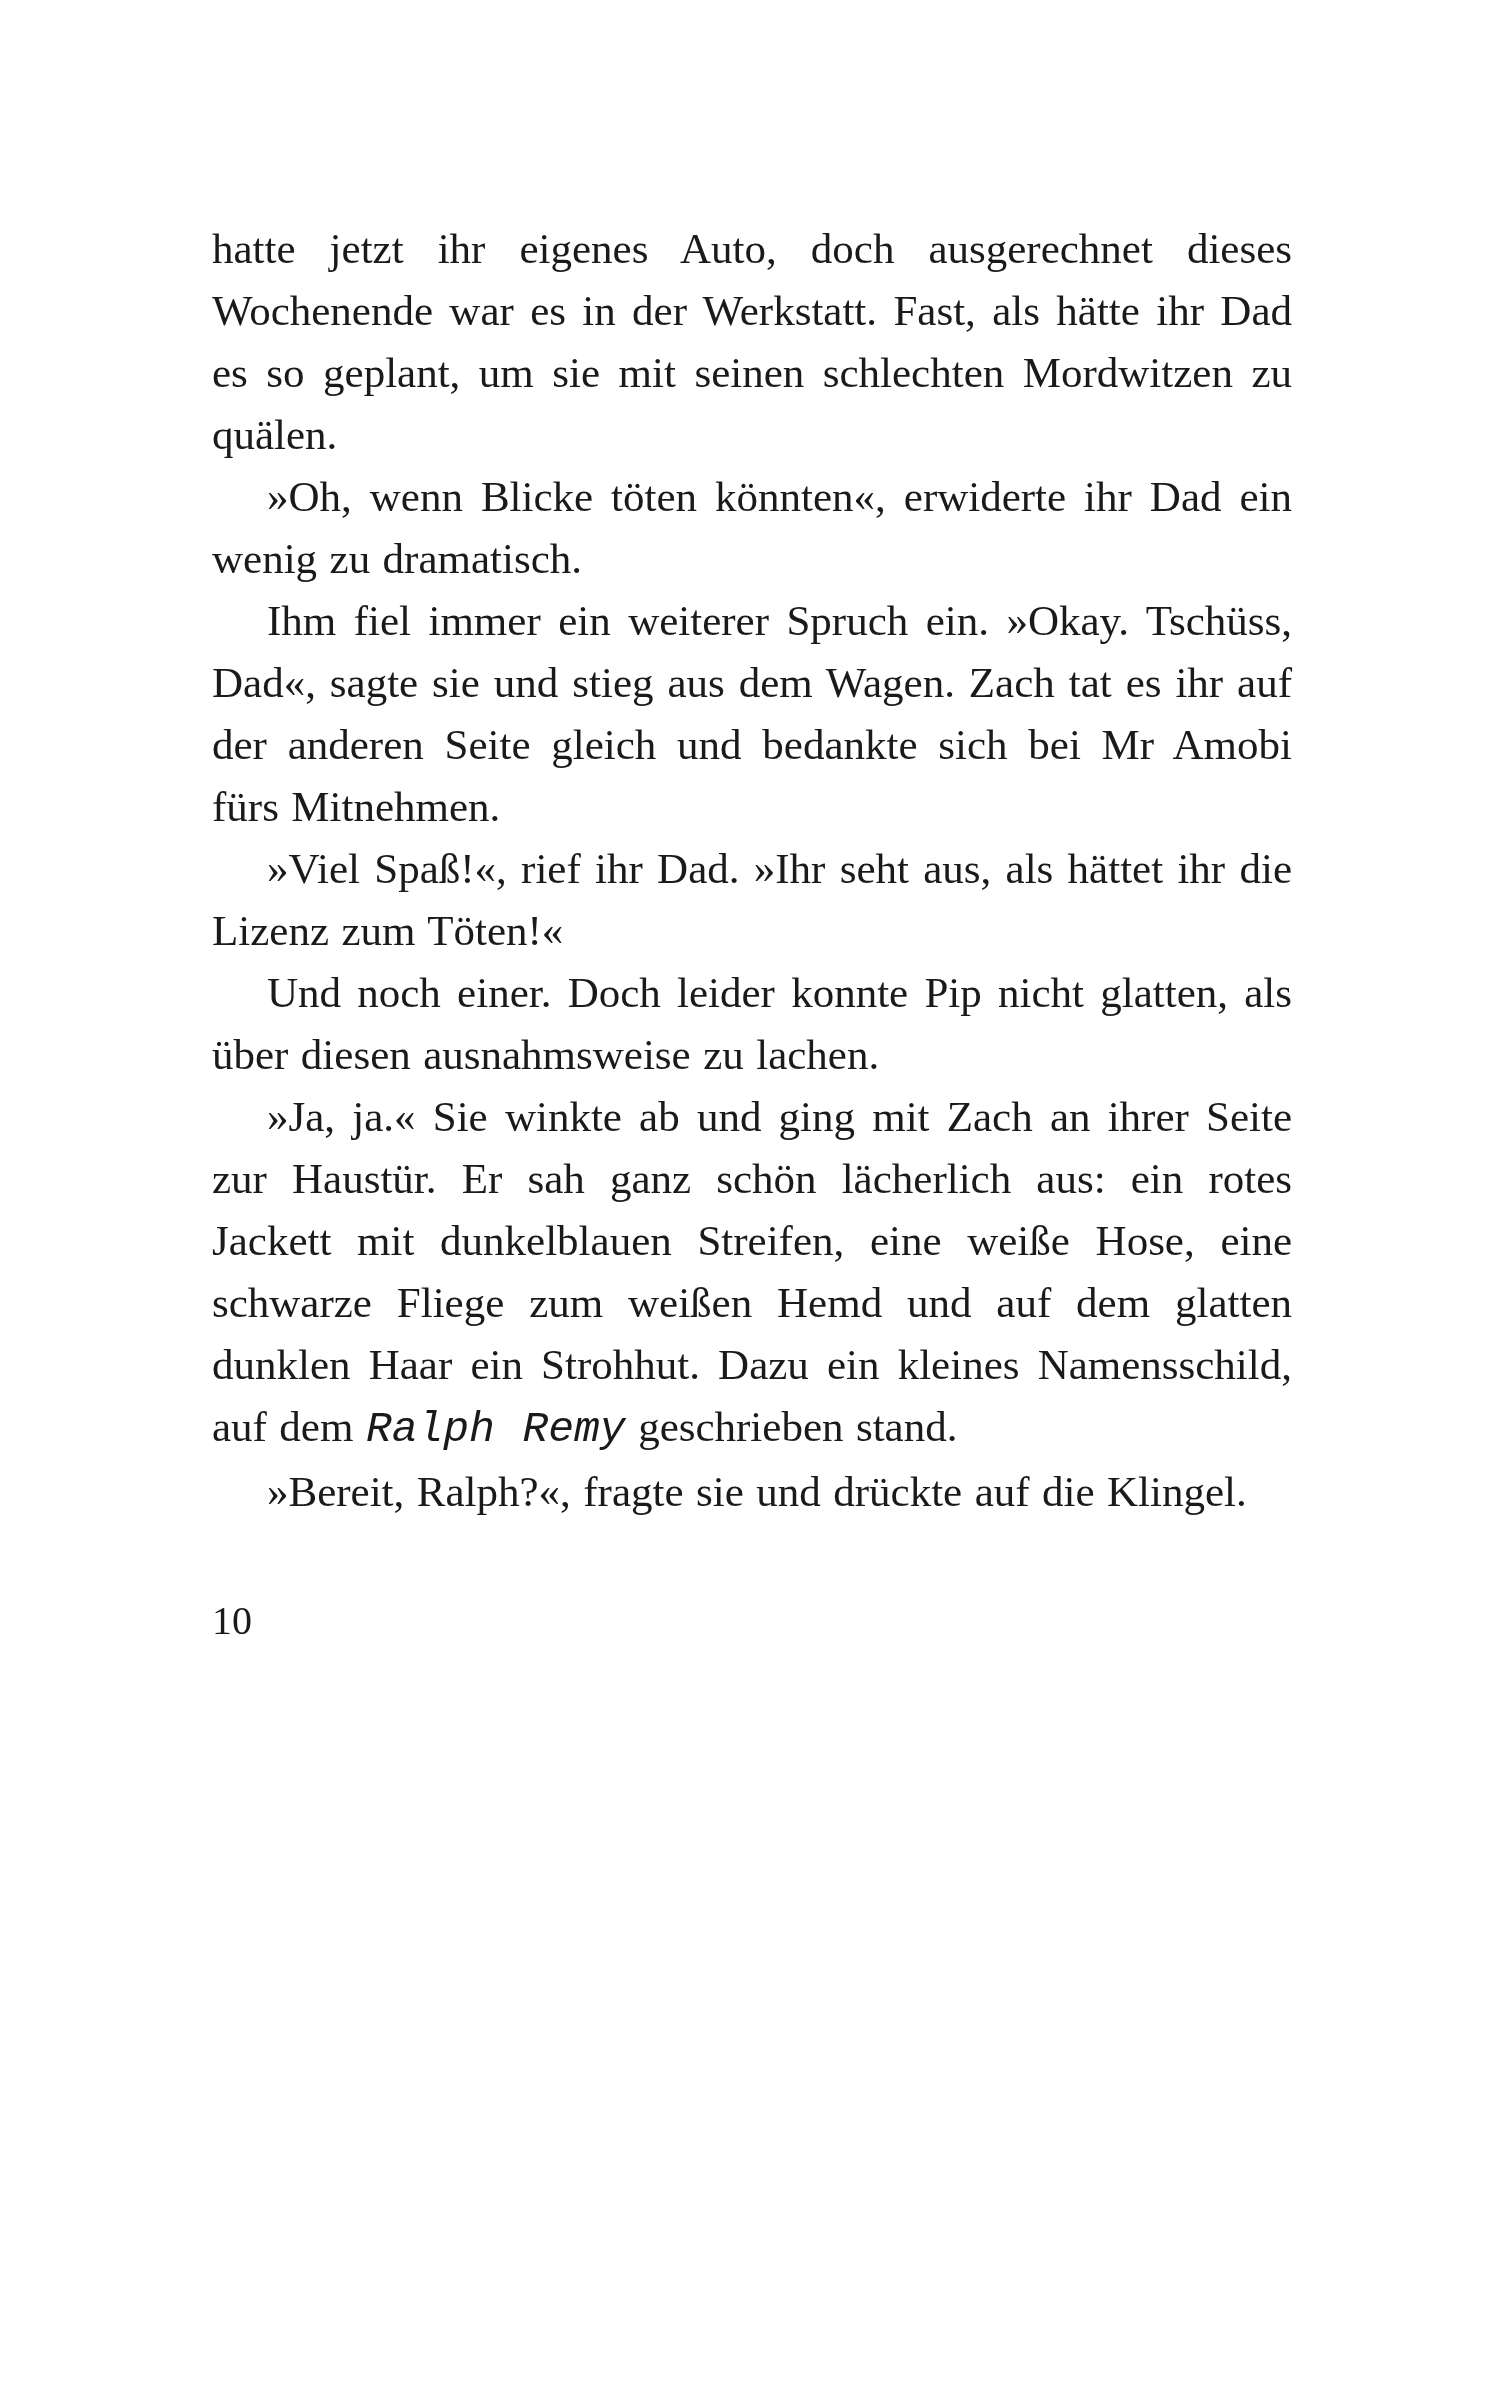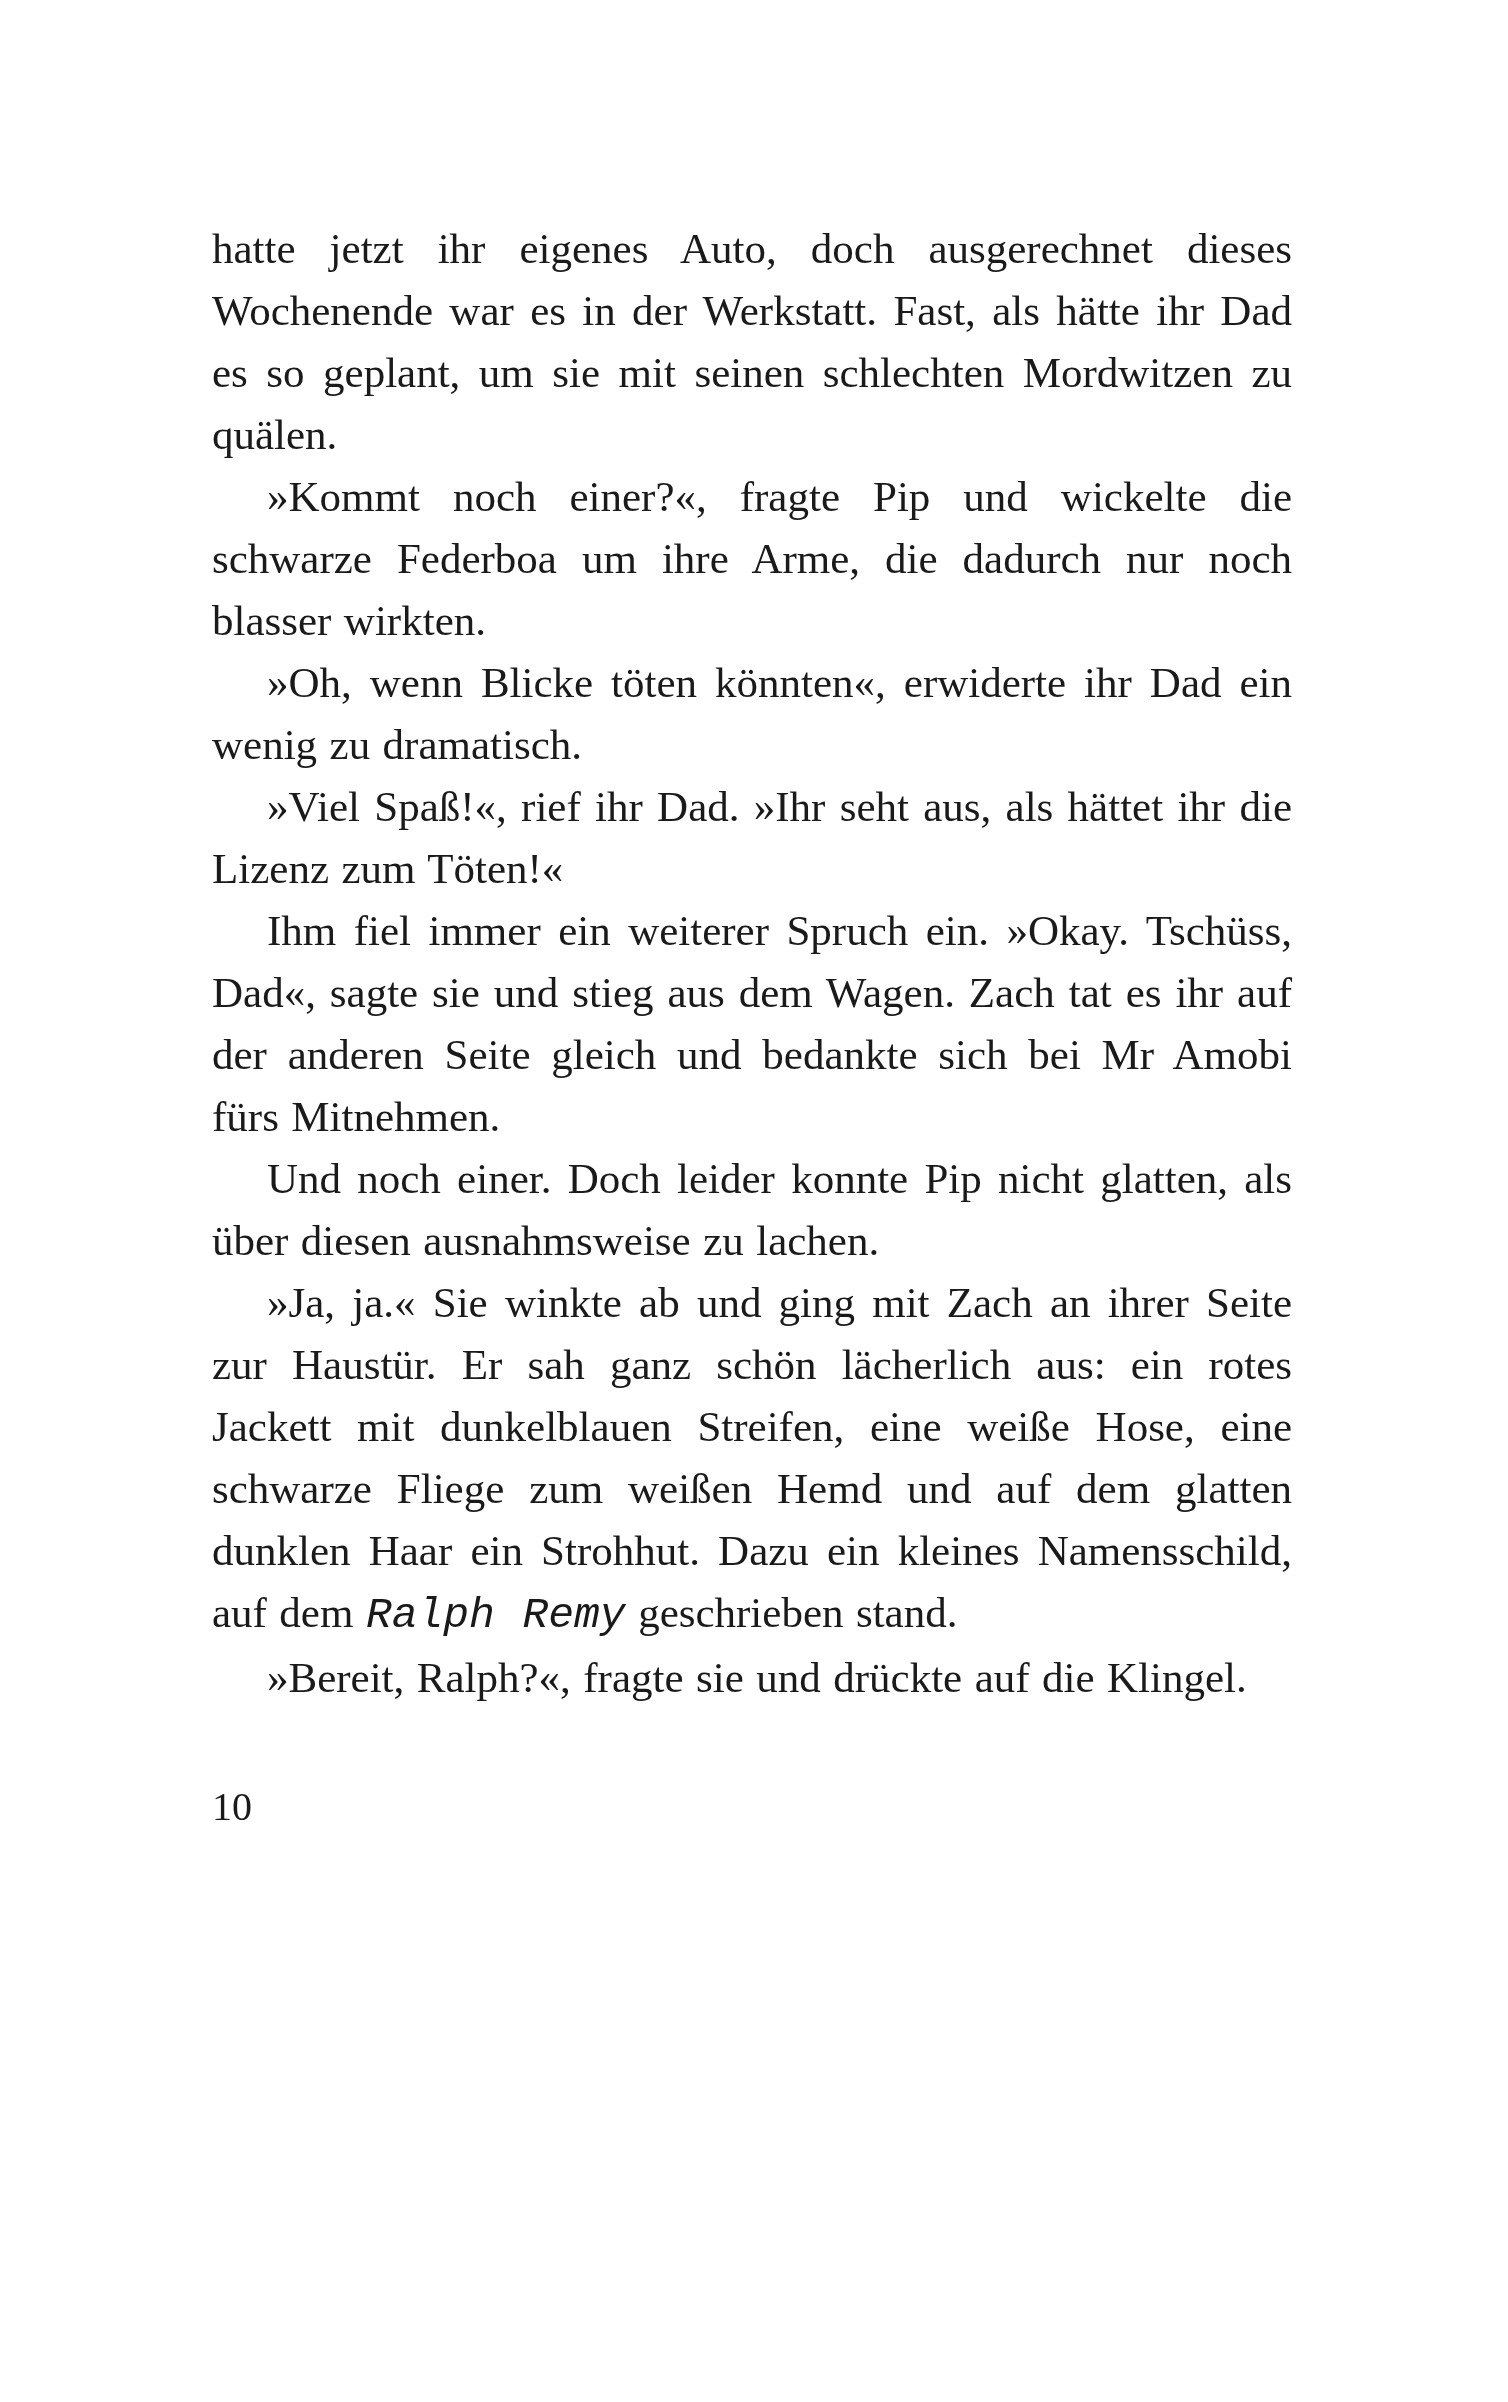--- a/index.html
+++ b/index.html
@@ -48,23 +48,22 @@
     line-height: 1;
     color: #1a1a1a;
   }
 </style>
 </head>
 <body>
 
 <div class="page">
   <div class="text-block">
       <p class="para" lang="de"><span>hatte jetzt ihr eigenes Auto, doch ausgerechnet dieses Wochenende war es in der Werkstatt. Fast, als hätte ihr Dad es so geplant, um sie mit seinen schlechten Mordwitzen zu quälen.</span></p>
-      <p class="para indent" lang="de"><span>»Kommt noch einer?«, fragte Pip und wickelte die schwarze Federboa um ihre Arme, die dadurch nur noch blasser wirkten.</span></p>
       <p class="para indent" lang="de"><span>»Oh, wenn Blicke töten könnten«, erwiderte ihr Dad ein wenig zu dramatisch.</span></p>
+      <p class="para indent" lang="de"><span>Ihm fiel immer ein weiterer Spruch ein. »Okay. Tschüss, Dad«, sagte sie und stieg aus dem Wagen. Zach tat es ihr auf der anderen Seite gleich und bedankte sich bei Mr Amobi fürs Mitnehmen.</span></p>
       <p class="para indent" lang="de"><span>»Viel Spaß!«, rief ihr Dad. »Ihr seht aus, als hättet ihr die Lizenz zum Töten!«</span></p>
-      <p class="para indent" lang="de"><span>Ihm fiel immer ein weiterer Spruch ein. »Okay. Tschüss, Dad«, sagte sie und stieg aus dem Wagen. Zach tat es ihr auf der anderen Seite gleich und bedankte sich bei Mr Amobi fürs Mitnehmen.</span></p>
       <p class="para indent" lang="de"><span>Und noch einer. Doch leider konnte Pip nicht glatten, als über diesen ausnahmsweise zu lachen.</span></p>
       <p class="para indent" lang="de"><span>»Ja, ja.« Sie winkte ab und ging mit Zach an ihrer Seite zur Haustür. Er sah ganz schön lächerlich aus: ein rotes Jackett mit dunkelblauen Streifen, eine weiße Hose, eine schwarze Fliege zum weißen Hemd und auf dem glatten dunklen Haar ein Strohhut. Dazu ein kleines Namensschild, auf dem </span><span class="italic">Ralph Remy</span><span> geschrieben stand.</span></p>
       <p class="para indent" lang="de"><span>»Bereit, Ralph?«, fragte sie und drückte auf die Klingel.</span></p>
     </div>
   <div class="page-number">10</div>
 </div>
 
 
 </body></html>

